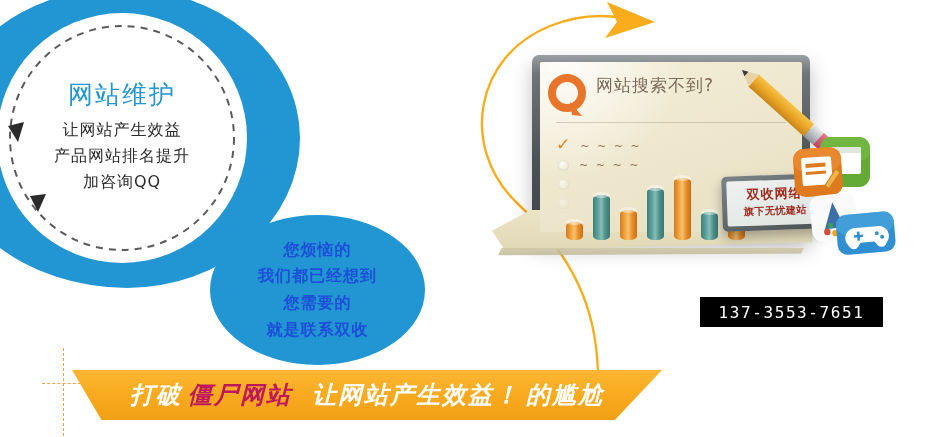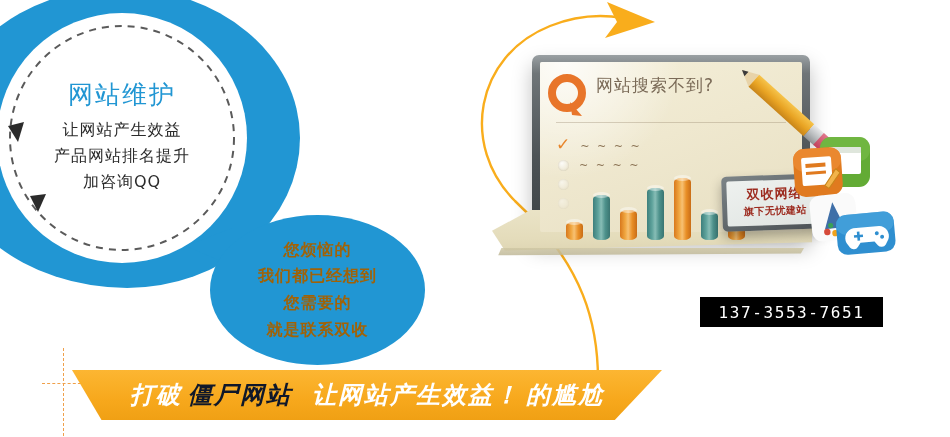--- a/index.html
+++ b/index.html
@@ -24,21 +24,21 @@
 
   
   .bubble{position:absolute;left:210px;top:215px;width:215px;height:150px;
           background:#2196d3;border-radius:50%;}
   .bubble-tail{position:absolute;left:186px;top:228px;width:0;height:0;
           border-top:18px solid transparent;
           border-bottom:20px solid transparent;
           border-right:46px solid #2196d3;}
   .bubble-txt{position:absolute;left:210px;top:215px;width:215px;height:150px;
           display:flex;flex-direction:column;align-items:center;
-          justify-content:center;text-align:center;color:#a16207;}
+          justify-content:center;text-align:center;color:#1d4ed8;}
   .bt-line{font-size:16px;line-height:1.66;letter-spacing:1px;font-weight:600;}
   .monitor{position:absolute;left:532px;top:55px;width:278px;height:184px;
      background:linear-gradient(180deg,#9aa0a3 0%,#6f7578 10%,#4d5356 55%,#3b4144 100%);
      border-radius:7px 7px 3px 3px;padding:7px 8px 0 8px;box-sizing:border-box;
      box-shadow:0 10px 20px rgba(0,0,0,.25);}
   .screen{position:absolute;left:540px;top:62px;width:262px;height:170px;
      background:linear-gradient(160deg,#f4efd9 0%,#efe8cf 45%,#e7dfc2 100%);
      border-radius:2px;overflow:hidden;}
   .screen:before{content:"";position:absolute;left:-30px;top:-60px;width:180px;
      height:200px;background:radial-gradient(circle at 30% 30%,rgba(255,255,255,.85),rgba(255,255,255,0) 62%);}
@@ -110,21 +110,21 @@
 
   
   .banner{position:absolute;left:72px;top:370px;width:590px;height:50px;
      background:linear-gradient(180deg,#fcb632,#f7a81c 60%,#f0a014);
      clip-path:polygon(0% 0%,100% 0%,92% 100%,5% 100%);
      box-shadow:0 7px 13px rgba(0,0,0,.25);}
   .banner-txt{position:absolute;left:72px;top:370px;width:590px;height:50px;
      display:flex;align-items:center;justify-content:center;gap:6px;
      font-style:italic;font-weight:700;font-size:24px;letter-spacing:2px;}
   .bn-w{color:#ffffff;}
-  .bn-r{color:#0f172a;}
+  .bn-r{color:#be185d;}
 
   .cross-v{position:absolute;left:63px;top:348px;width:0;height:88px;
      border-left:1px dashed #f0a04a;}
   .cross-h{position:absolute;left:42px;top:383px;width:80px;height:0;
      border-top:1px dashed #f0a04a;}
 
   .arrow-svg{position:absolute;left:455px;top:-4px;width:230px;height:400px;
      pointer-events:none;}
 </style>
 </head>

